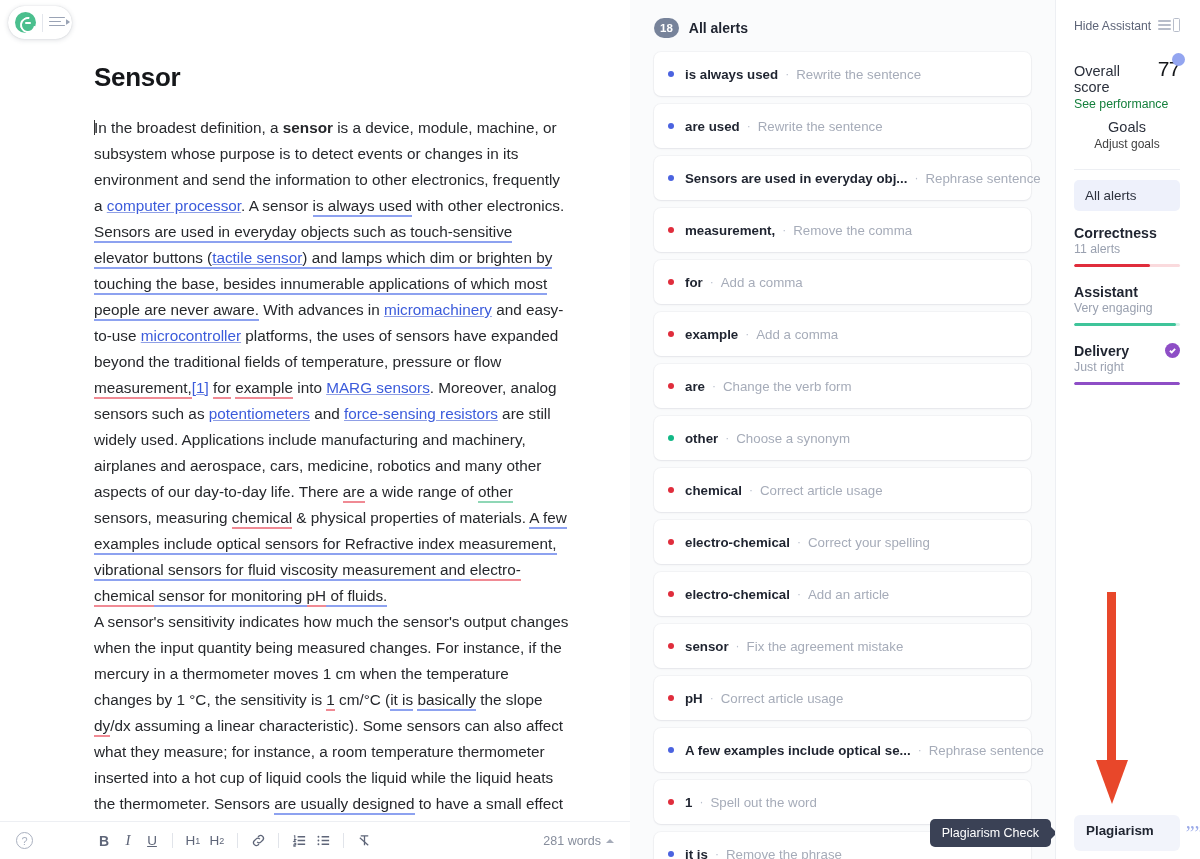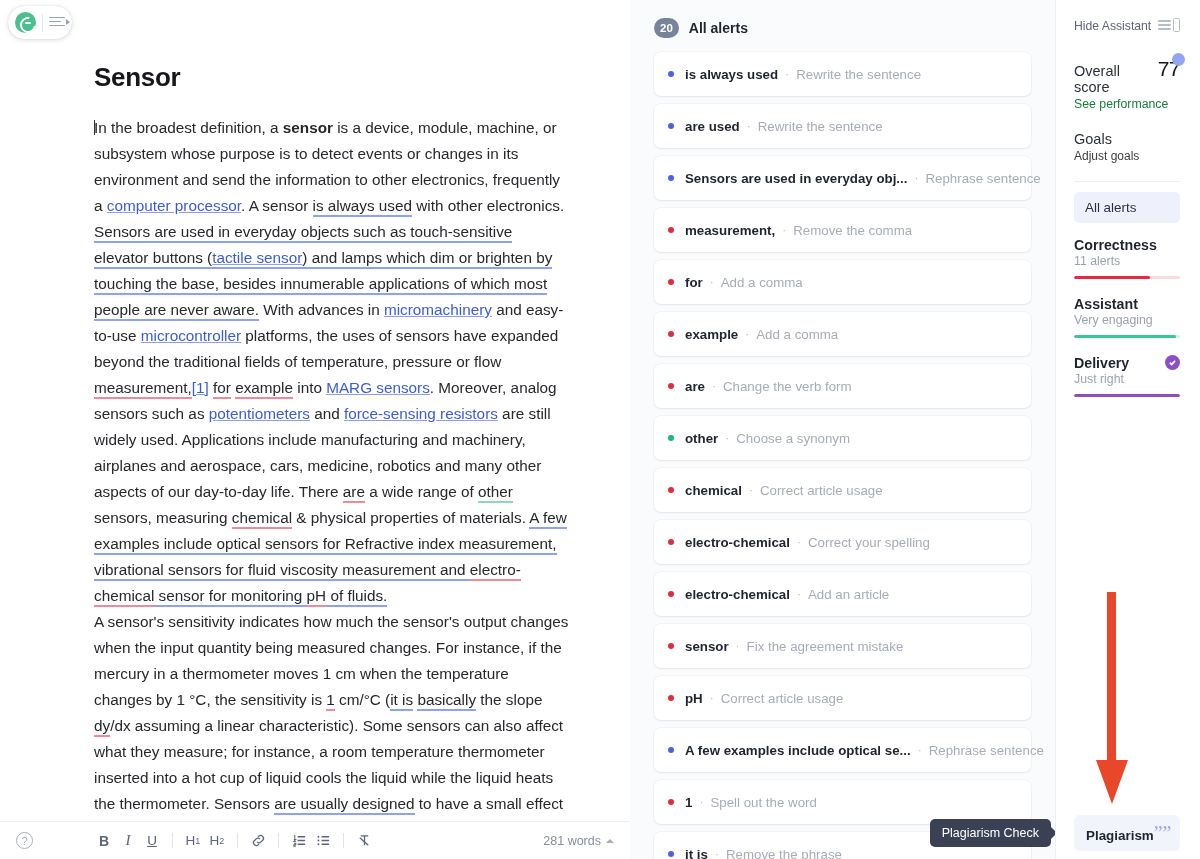--- a/index.html
+++ b/index.html
@@ -177,21 +177,21 @@
   .score-row { display: flex; align-items: baseline; justify-content: space-between; }
   .score-label { font-size: 14.5px; color: #2b303c; }
   .score-val { font-size: 21px; font-weight: normal; color: #15171a; letter-spacing: -.5px; margin-left: 8px; }
   .score-sub { font-size: 12.3px; color: #15803d; margin-top: 2px; cursor: pointer; }
   .cursor-dot {
     position: absolute; left: 116px; top: 53px;
     width: 13px; height: 13px; border-radius: 50%;
     background: #93a5f0; z-index: 30;
   }
 
-  .goals-block { margin-top: 20px; }
+  .goals-block { margin-top: 8px; text-align: center; }
   .goals-title { font-size: 14.5px; color: #2b303c; }
   .goals-sub { font-size: 12px; color: #404040; margin-top: 2px; cursor: pointer; }
 
   .side-rule { height: 1px; background: #edeff3; margin: 18px 0 10px 0; }
 
   .all-alerts-tab {
     background: #eef1fb; border-radius: 5px; padding: 8px 11px;
     font-size: 13.4px; color: #2b303c; cursor: pointer;
     margin-bottom: 14px;
   }
@@ -203,22 +203,22 @@
   .metric-bar i { position: absolute; left: 0; top: 0; bottom: 0; border-radius: 2px; }
   .check-badge {
     width: 15px; height: 15px; border-radius: 50%; background: #8e4ec6;
     display: flex; align-items: center; justify-content: center;
   }
   .check-badge svg { width: 9px; height: 9px; stroke: #fff; stroke-width: 2.4; fill: none; }
 
   .plag-row {
     position: absolute; left: 18px; right: 20px; bottom: 8px;
     background: #f2f4fb; border-radius: 6px;
-    display: flex; align-items: flex-end; justify-content: space-between;
-    padding: 8px 12px; cursor: pointer;
+    display: flex; align-items: flex-start; justify-content: space-between;
+    padding: 8px 12px; cursor: pointer; gap: 32px;
   }
   .plag-label { font-size: 13.4px; font-weight: bold; color: #1f2430; }
   .quote-icon { font-size: 20px; color: #9aa9e8; line-height: 1; font-family: "Liberation Serif", serif; }
 
   
   .arrow-anno {
     position: absolute; left: 1094px; top: 592px;
     width: 36px; height: 216px; z-index: 70; pointer-events: none;
   }
 </style>
@@ -295,21 +295,21 @@
       </div>
       <div class="word-count">
         <span>281 words</span>
         <span class="caret-up"></span>
       </div>
     </div>
   </div>
 
   <div class="alerts-col">
     <div class="alerts-head">
-      <div class="alerts-badge">20</div>
+      <div class="alerts-badge">18</div>
       <div class="alerts-title">All alerts</div>
     </div>
     <div id="alerts-list">
         <div class="alert-card">
           <span class="dot blue"></span>
           <span class="alert-word">is always used</span>
           <span class="alert-sep">·</span>
           <span class="alert-act">Rewrite the sentence</span>
         </div>
         <div class="alert-card">

